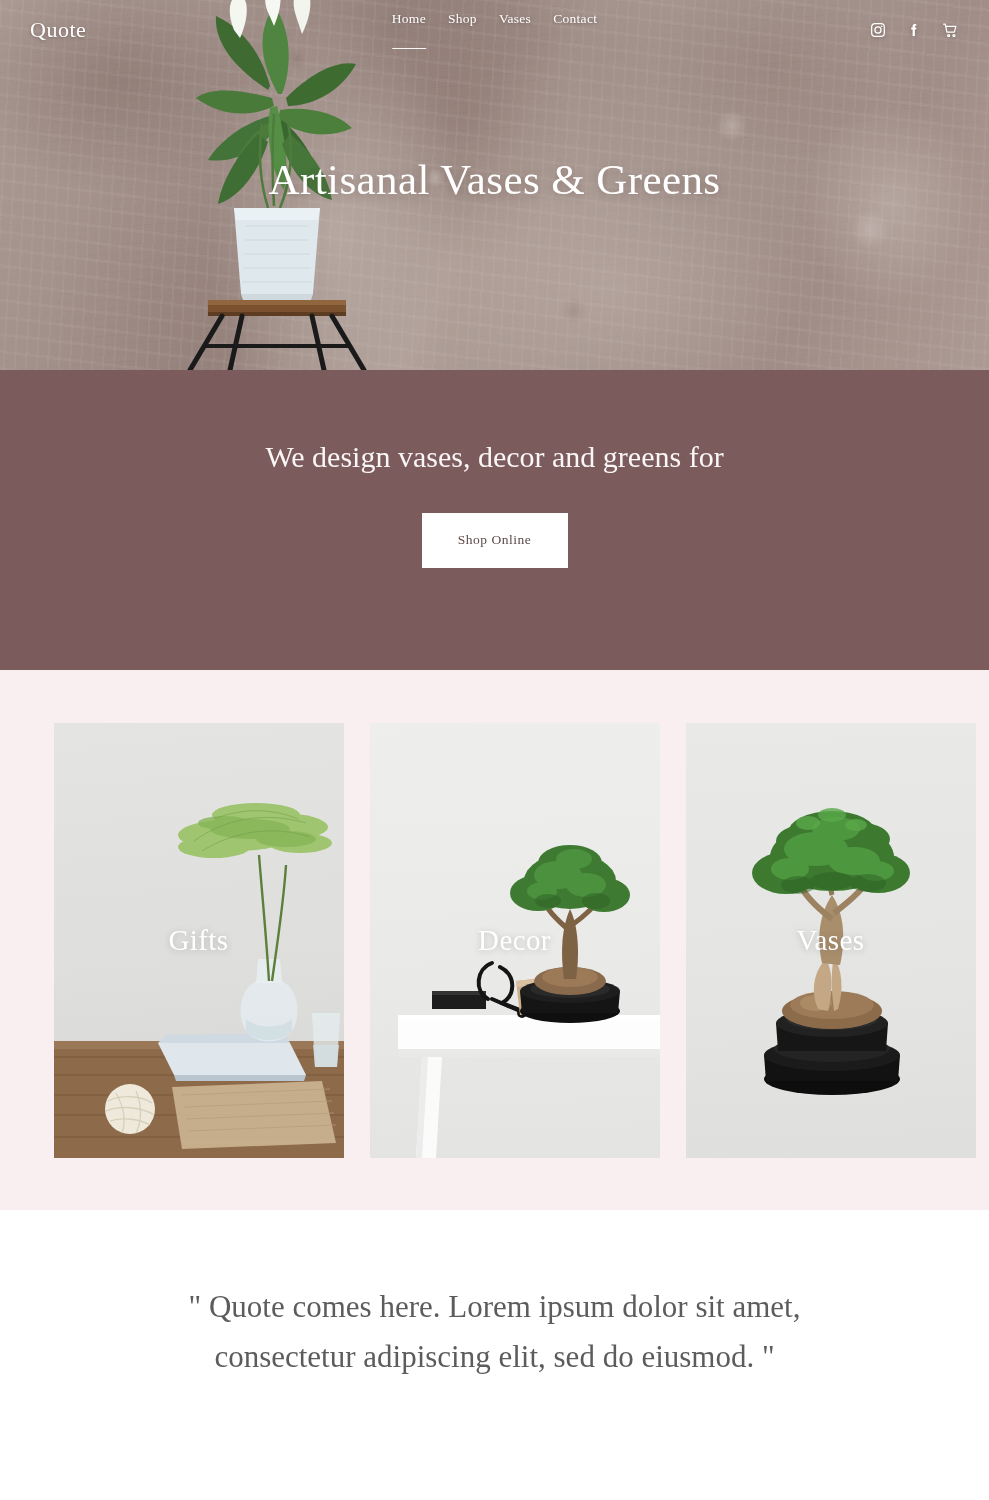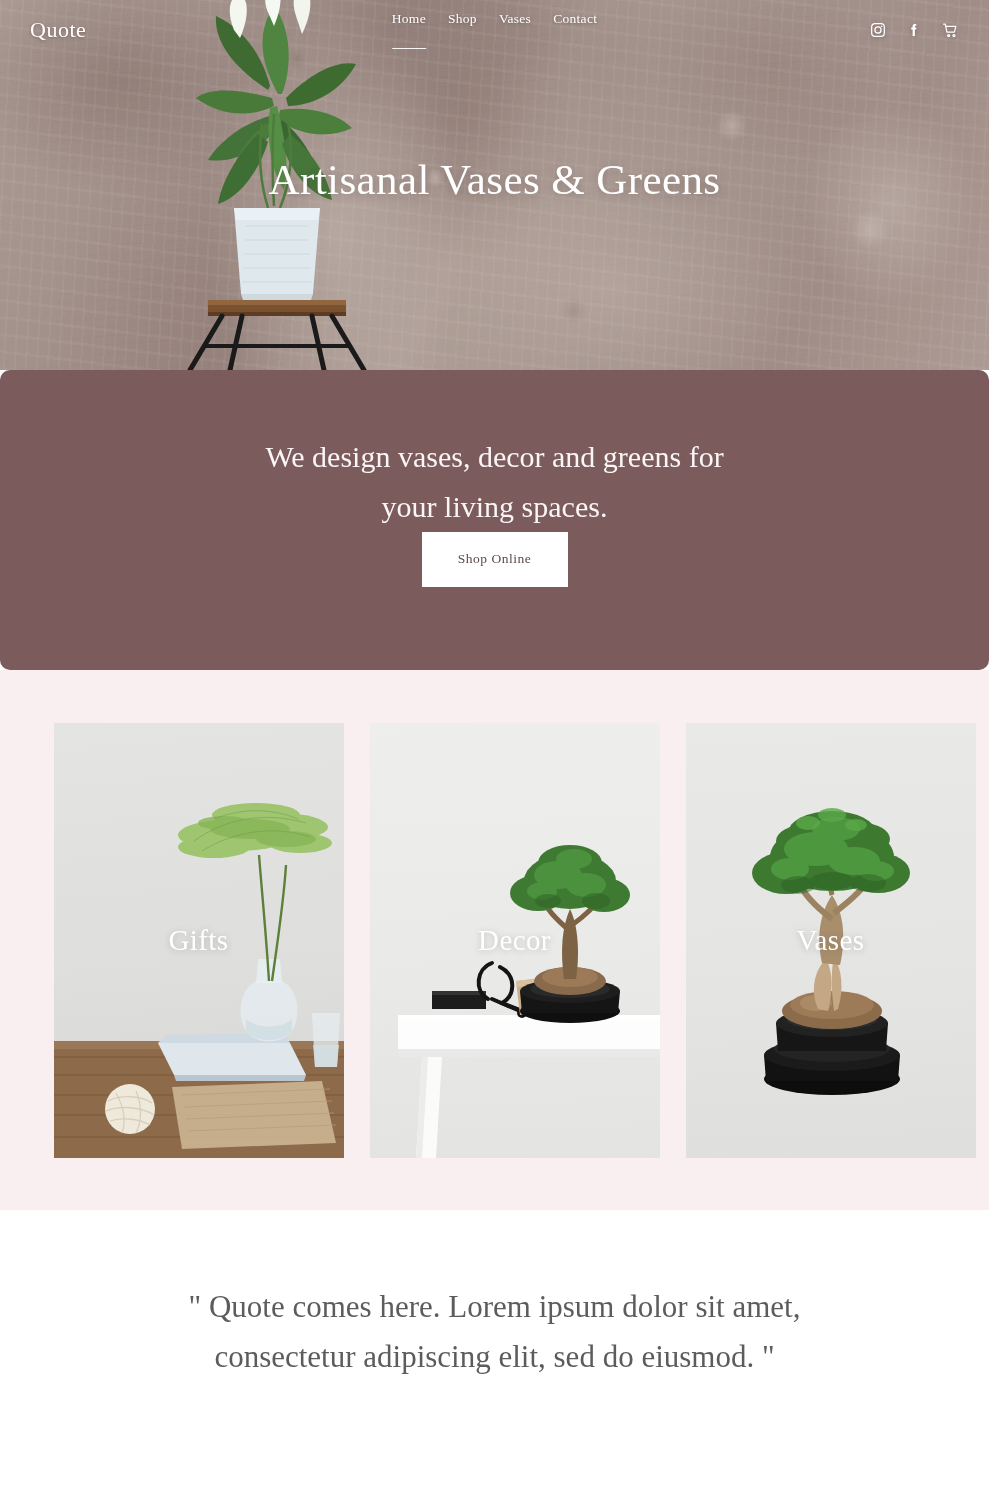--- a/index.html
+++ b/index.html
@@ -81,28 +81,28 @@
     position:absolute; left:0; top:155px; width:100%;
     text-align:center; color:#fff; font-size:43px; font-weight:400;
     letter-spacing:.4px; z-index:5;
     text-shadow:0 2px 9px rgba(84,62,58,.34);
   }
 
   
   .band {
     height:300px; background:#7b5b5b;
     display:flex; flex-direction:column; align-items:center;
-    justify-content:flex-start; padding-top:62px;border-radius:10px;
+    justify-content:flex-start; padding-top:62px;
   }
   .band-text {
     color:#fbf6f6; font-size:30px; line-height:1.66; text-align:center;
     max-width:640px; font-weight:400;
   }
   .cta {
-    width:146px; height:55px; background:#fff;
+    margin-top:31px; width:146px; height:55px; background:#fff;
     border:none; color:#5c4a47; font-size:13.5px; letter-spacing:.5px;
     font-family:"Liberation Serif","DejaVu Serif",serif; cursor:pointer;
     display:flex; align-items:center; justify-content:center;
   }
 
   
   .cards-section { background:#faeff0; height:540px; padding-top:53px; }
   .cards { display:flex; justify-content:center; gap:26px;padding-left:40px; }
   .card {
     position:relative; width:290px; height:435px; overflow:hidden;
@@ -239,21 +239,20 @@
         </a>
       </div>
     </div>
 
     <h1 class="hero-title">Artisanal Vases &amp; Greens</h1>
   </section>
 
   <section class="band">
     <div class="band-text">
       <div>We design vases, decor and greens for</div>
-      <div>your living spaces.</div>
     </div>
     <button class="cta">Shop Online</button>
   </section>
 
   <section class="cards-section">
     <div class="cards">
 
       <div class="card">
         <div class="img c1-bg"></div>
         <svg class="art" viewBox="0 0 290 435" preserveAspectRatio="none">

